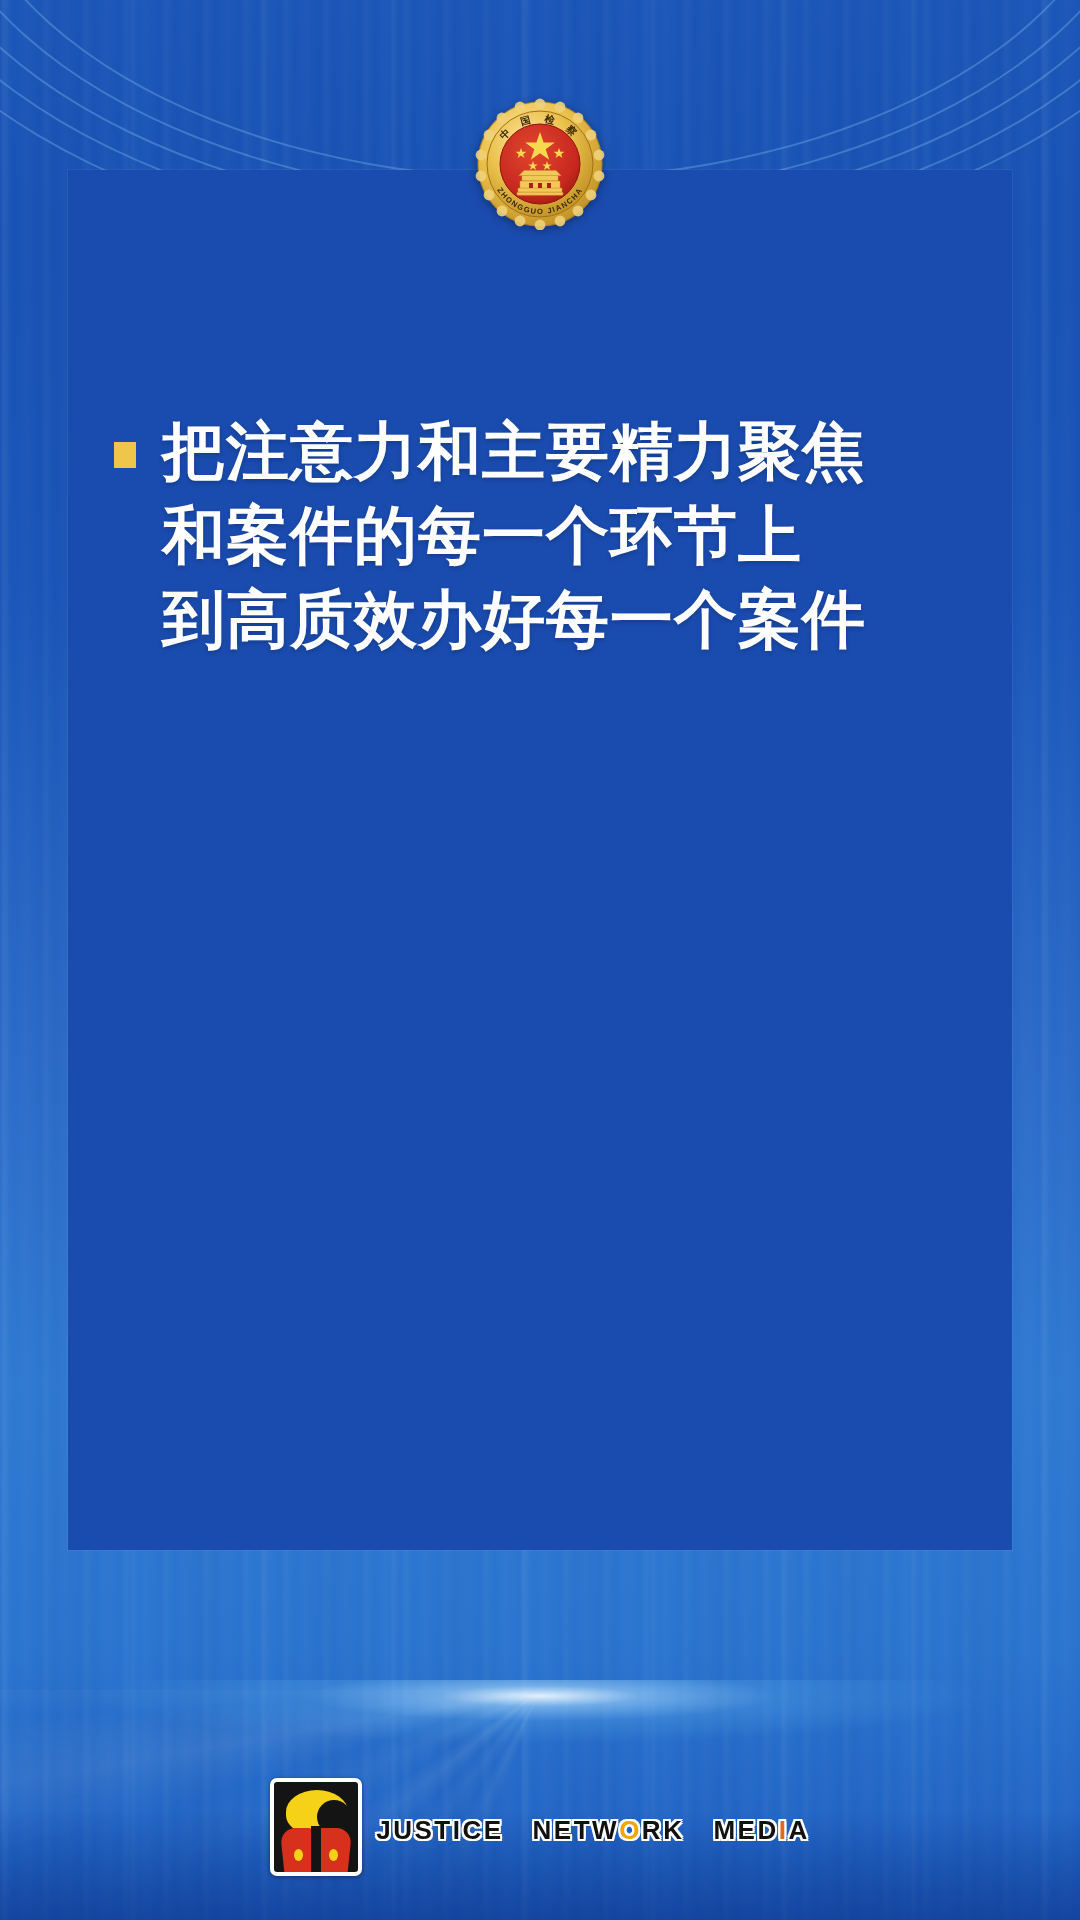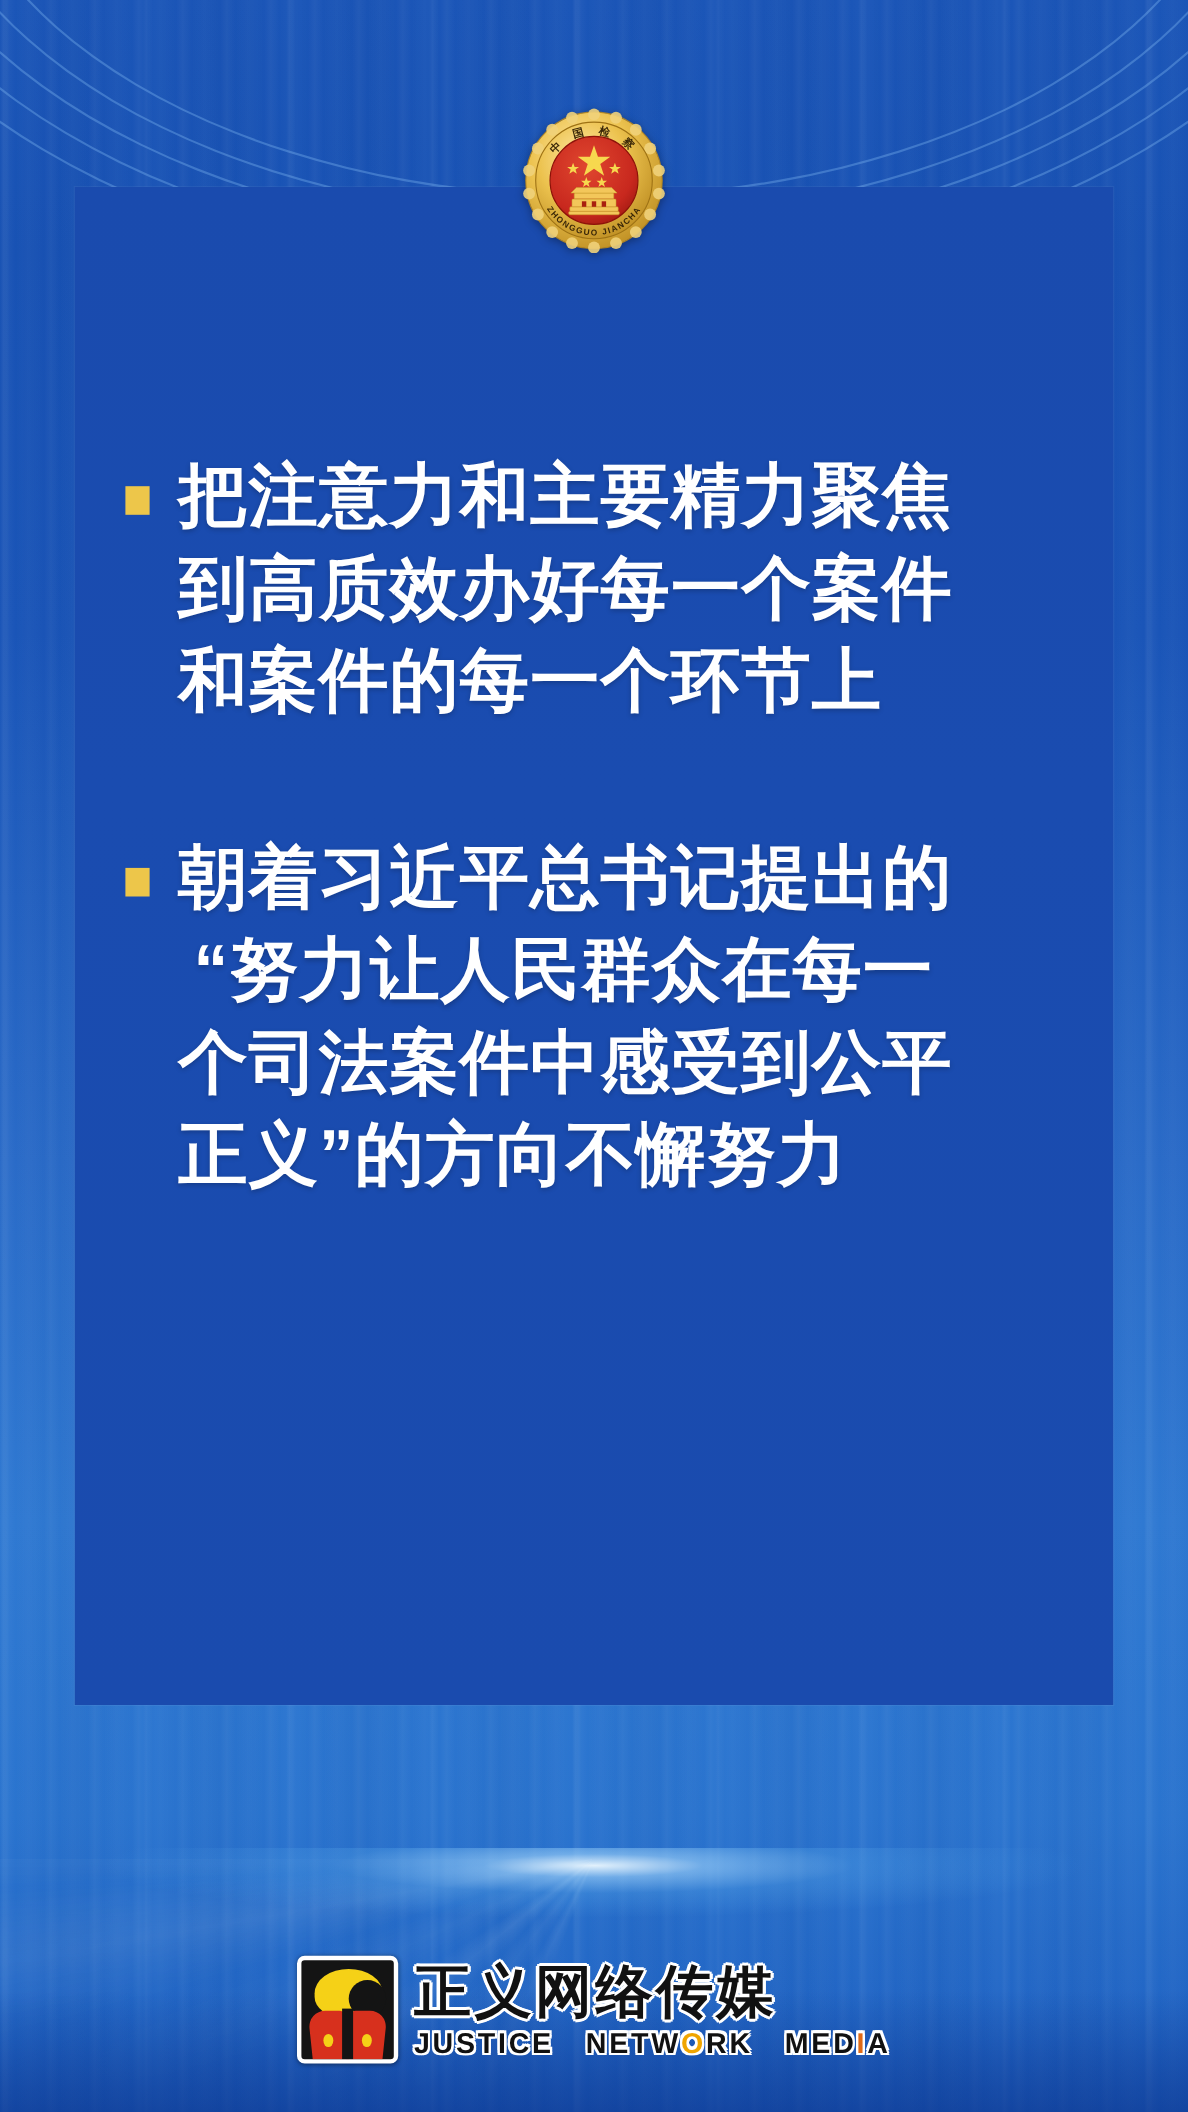--- a/index.html
+++ b/index.html
@@ -295,52 +295,42 @@
       </text>
     </svg>
   </div>
 
   <div class="content">
 
     <div class="bullet-block">
       <div class="bullet-mark"></div>
       <div class="lines">
         <div class="line">把注意力和主要精力聚焦</div>
+        <div class="line">和案件的每一个环节上</div>
         <div class="line">到高质效办好每一个案件</div>
-        <div class="line">和案件的每一个环节上</div>
       </div>
     </div>
 
-    <div class="bullet-block">
-      <div class="bullet-mark"></div>
-      <div class="lines">
-        <div class="line">朝着习近平总书记提出的</div>
-        <div class="line indent">“努力让人民群众在每一</div>
-        <div class="line">个司法案件中感受到公平</div>
-        <div class="line">正义”的方向不懈努力</div>
-      </div>
-    </div>
 
   </div>
 
   <div class="rays"></div>
   <div class="horizon-glow"></div>
   <div class="bottom-shade"></div>
 
   <div class="footer">
     <div class="logo-mark">
       <div class="lm-moon"></div>
       <div class="lm-redL"></div>
       <div class="lm-redR"></div>
       <div class="lm-gapC"></div>
       <div class="lm-dotL"></div>
       <div class="lm-dotR"></div>
     </div>
     <div class="logo-text">
-      <div class="logo-cn">正义网络传媒</div>
       <div class="logo-en">
         <span>JUSTICE</span>
         <span>NETW<i class="en-o">O</i>RK</span>
         <span>MED<i class="en-a">I</i>A</span>
       </div>
     </div>
   </div>
 
 </div>
 

